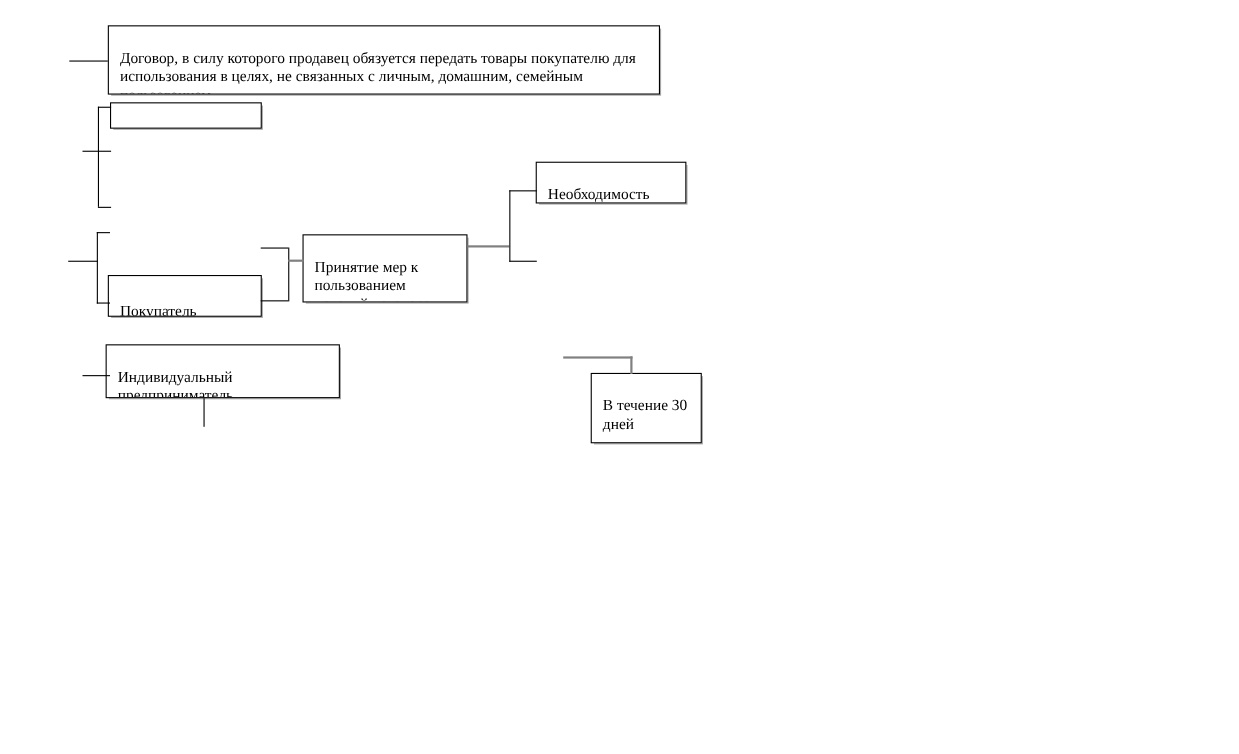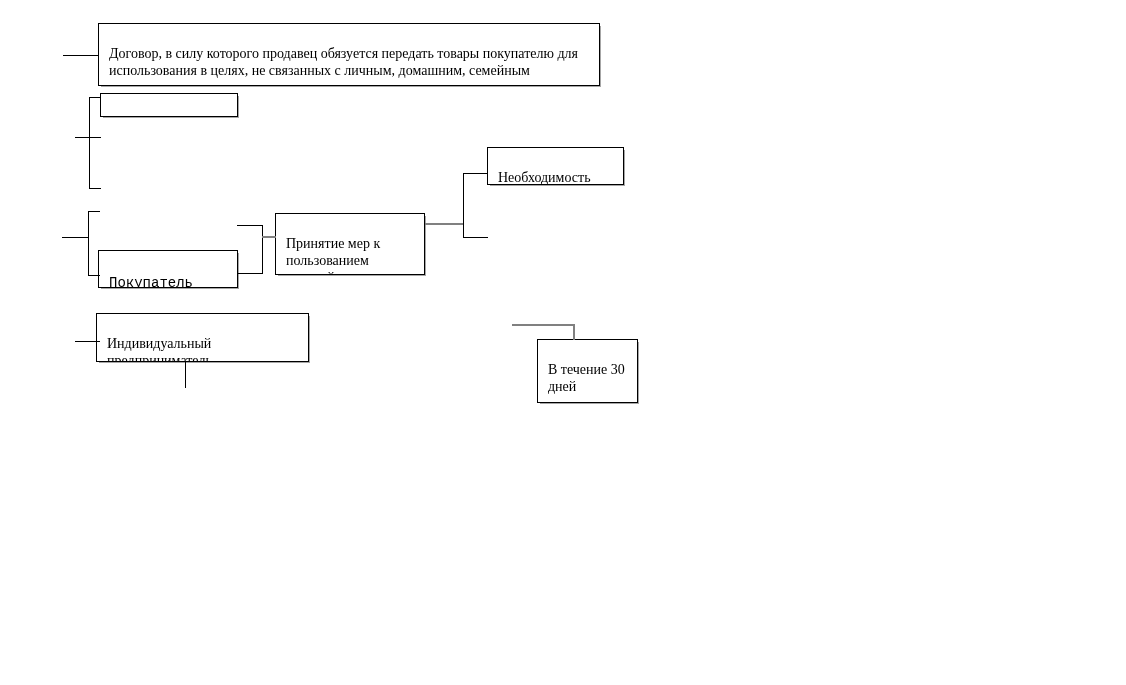--- a/index.html
+++ b/index.html
@@ -34,21 +34,21 @@
   }
   .hline { height: 1px; }
   .vline { width: 1px; }
   .gray  { background: #808080; }
   .hline.gray { height: 2px; }
   .vline.gray { width: 2px; }
 
   
   #box-dogovor        { left: 98px;  top: 23px;  width: 502px; height: 63px; }
   #box-v30-1          { left: 100px; top: 93px;  width: 138px; height: 24px; padding-top: 3px; }
-  #box-pokupatel      { left: 98px;  top: 250px; width: 140px; height: 38px; padding-top: 7px; font-family: Liberation Mono, monospace; }
+  #box-pokupatel      { left: 98px;  top: 250px; width: 140px; height: 38px; padding-top: 7px; }
   #box-prinyatie      { left: 275px; top: 213px; width: 150px; height: 62px; }
   #box-neobkhodimost  { left: 487px; top: 147px; width: 137px; height: 38px; }
   #box-ip             { left: 96px; top: 313px; width: 213px; height: 49px; }
   #box-predprinimateli{ left: 350px; top: 312px; width: 162px; height: 61px; }
   #box-v30-2          { left: 537px; top: 339px; width: 101px; height: 64px; }
 </style>
 </head>
 <body>
 
 <div id="canvas">

